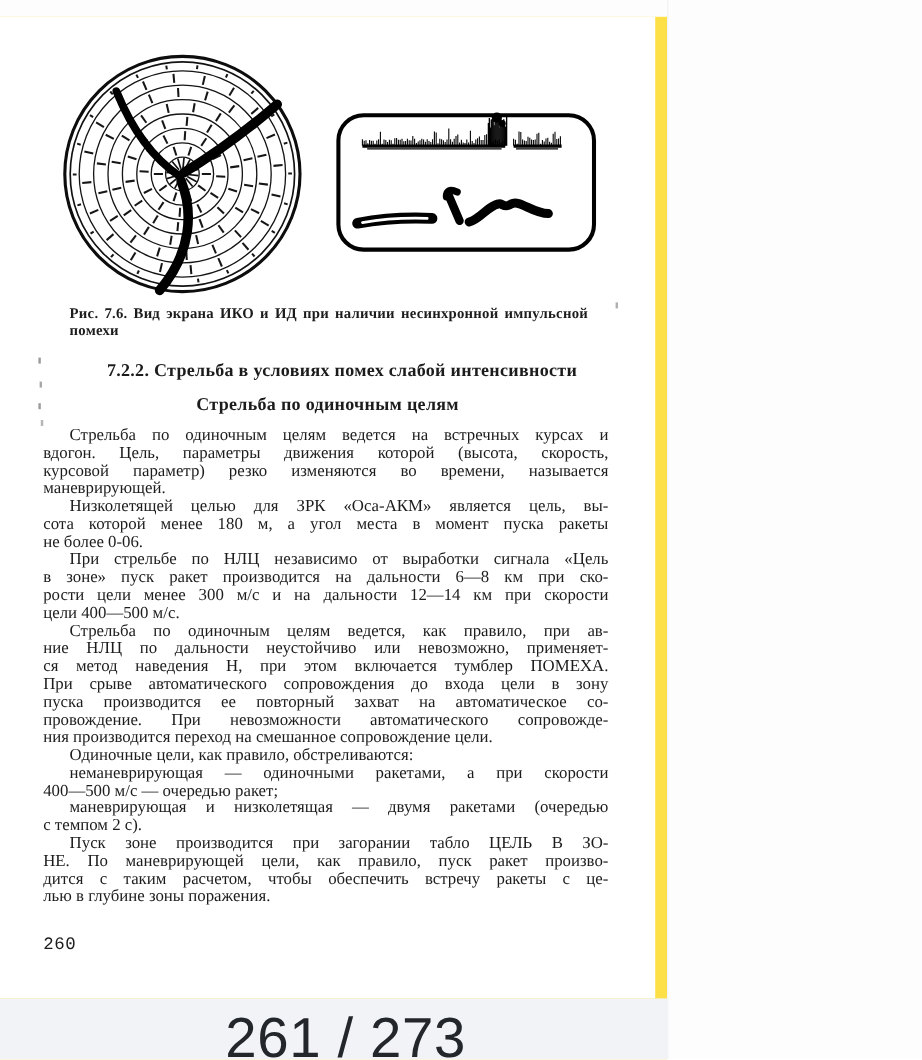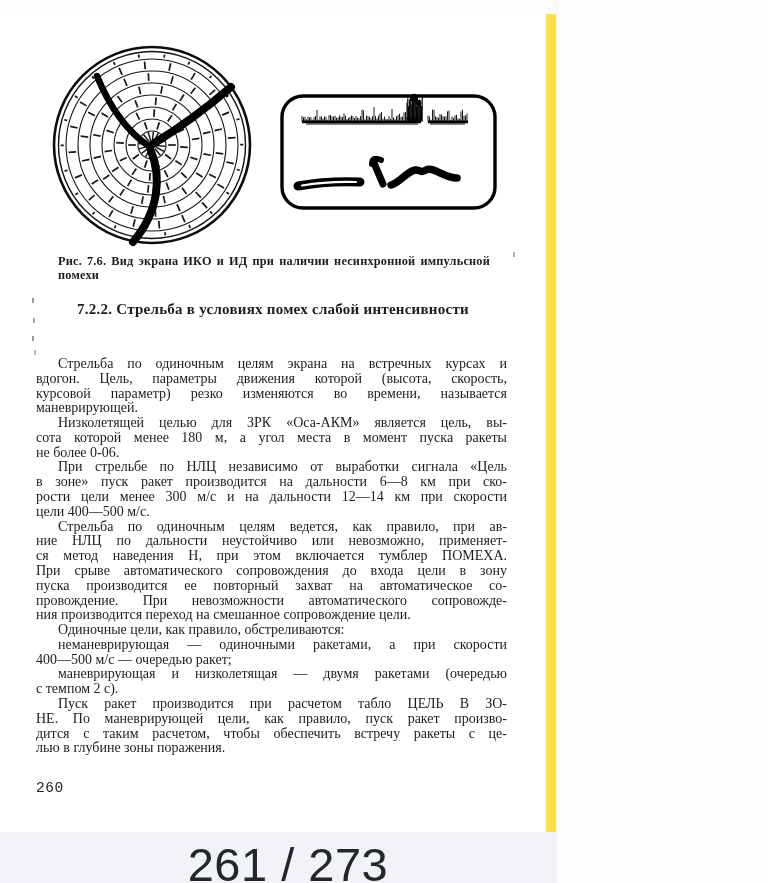--- a/index.html
+++ b/index.html
@@ -5,21 +5,21 @@
   html,body{margin:0;padding:0;background:#ffffff;}
   .viewer{position:relative;width:768px;height:883px;overflow:hidden;background:#fdfdfe;
           font-family:"Liberation Serif","DejaVu Serif",serif;color:#1c1c1c;}
   .doc-col{position:absolute;left:0;top:0;width:556px;height:883px;background:#fde047;margin-top:14px;}
   .page{position:absolute;left:0;top:0;width:546px;height:818px;background:#ffffff;}
   .figure-svg{position:absolute;left:0;top:0;display:block;}
   .caption{position:absolute;left:58px;top:241px;width:432px;font-size:12.3px;font-weight:bold;
            line-height:13.6px;letter-spacing:0.2px;}
   .cap-just{text-align:justify;text-align-last:justify;}
   .cap-center{text-align:left;}
-  .h-sec{position:absolute;left:0;top:287px;width:546px;text-align:center;
+  .h-sec{position:absolute;left:12px;top:287px;width:546px;text-align:center;
          font-size:15px;font-weight:bold;letter-spacing:0.25px;}
   .h-sub{position:absolute;left:0;top:316px;width:546px;text-align:center;
          font-size:15px;font-weight:bold;letter-spacing:0.25px;}
   .body-text{position:absolute;left:36px;top:343px;width:471px;font-size:14px;line-height:14.78px;}
   .bline{text-align:justify;text-align-last:justify;}
   .bline.flush{text-align-last:left;}
   .bline.first{text-indent:22px;}
   .pagenum{position:absolute;left:36px;top:766px;font-size:14.5px;letter-spacing:0.5px;font-family:Liberation Mono, monospace;}
   .artifacts{position:absolute;left:32px;top:284px;width:2px;height:5px;background:#9a9a9a;
              box-shadow:1px 20px 0 #a8a8a8,0 38px 0 #9a9a9a,2px 52px 0 #b5b5b5,481px -46px 0 #b0b0b0;}
@@ -319,23 +319,24 @@
             <path d="M381 146q-9 -4 -9 4" fill="none" stroke="#000" stroke-width="6" stroke-linecap="round"></path>
             <path d="M374 149L383 170" fill="none" stroke="#000" stroke-width="7" stroke-linecap="round"></path>
             <path d="M391 171C401 168 406 158 415 156C419 155 420 160 426 156C433 152 444 164 457 164" fill="none" stroke="#000" stroke-width="7.5" stroke-linecap="round"></path>
           </g>
       </svg>
       <div class="caption">
         <div class="cap-just">Рис. 7.6. Вид экрана ИКО и ИД при наличии несинхронной импульсной</div>
         <div class="cap-center">помехи</div>
       </div>
       <div class="h-sec">7.2.2. Стрельба в условиях помех слабой интенсивности</div>
+      <div class="h-sub">Стрельба по одиночным целям</div>
       <div class="body-text" id="body-text">
           <div>
-            <div class="bline first">Стрельба по одиночным целям экрана на встречных курсах и</div>
+            <div class="bline first">Стрельба по одиночным целям ведется на встречных курсах и</div>
             <div class="bline">вдогон. Цель, параметры движения которой (высота, скорость,</div>
             <div class="bline">курсовой параметр) резко изменяются во времени, называется</div>
             <div class="bline flush">маневрирующей.</div>
           </div>
           <div>
             <div class="bline first">Низколетящей целью для ЗРК «Оса-АКМ» является цель, вы-</div>
             <div class="bline">сота которой менее 180 м, а угол места в момент пуска ракеты</div>
             <div class="bline flush">не более 0-06.</div>
           </div>
           <div>
@@ -358,21 +359,21 @@
           </div>
           <div>
             <div class="bline first">неманеврирующая — одиночными ракетами, а при скорости</div>
             <div class="bline flush">400—500 м/с — очередью ракет;</div>
           </div>
           <div>
             <div class="bline first">маневрирующая и низколетящая — двумя ракетами (очередью</div>
             <div class="bline flush">с темпом 2 с).</div>
           </div>
           <div>
-            <div class="bline first">Пуск ракет производится при расчетом табло ЦЕЛЬ В ЗО-</div>
+            <div class="bline first">Пуск зоне производится при загорании табло ЦЕЛЬ В ЗО-</div>
             <div class="bline">НЕ. По маневрирующей цели, как правило, пуск ракет произво-</div>
             <div class="bline">дится с таким расчетом, чтобы обеспечить встречу ракеты с це-</div>
             <div class="bline flush">лью в глубине зоны поражения.</div>
           </div>
         </div>
       <div class="pagenum">260</div>
       <div class="artifacts"></div>
     </div>
     <div class="footer">
       <span>261 / 273</span>

